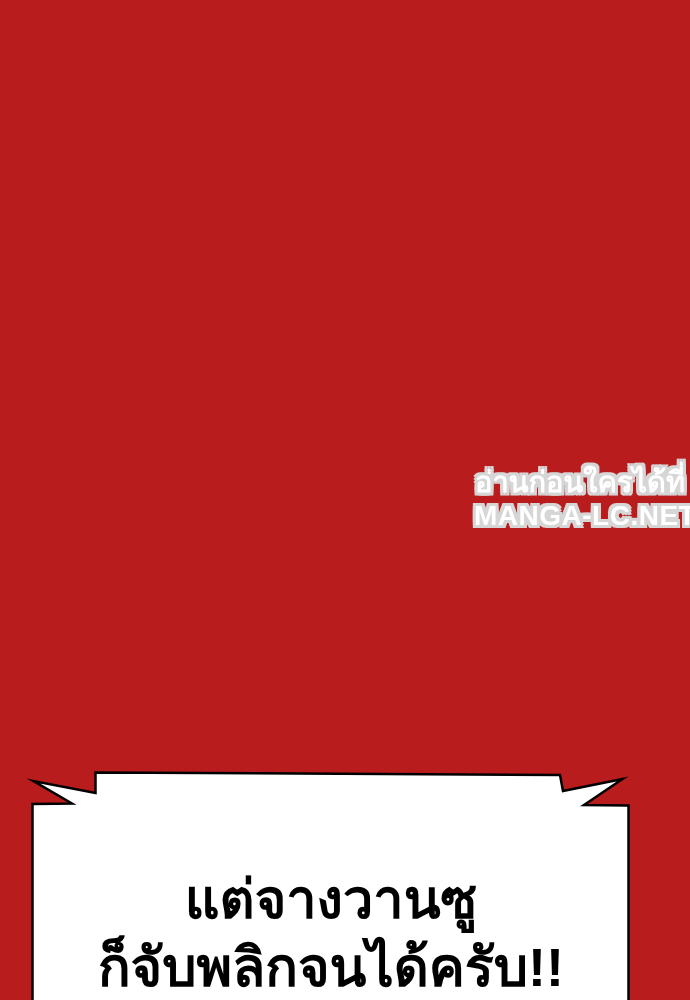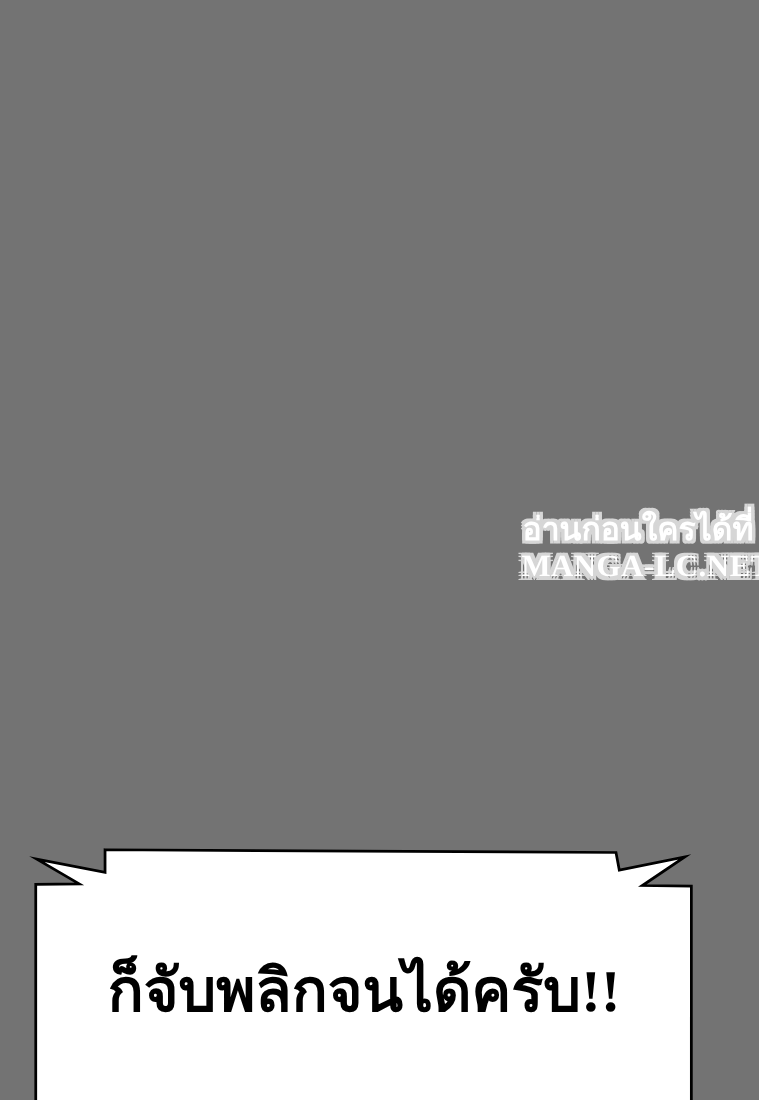--- a/index.html
+++ b/index.html
@@ -4,23 +4,23 @@
 <style>
   html, body {
     margin: 0;
     padding: 0;
     background: #ffffff;
   }
   .page {
     position: relative;
     width: 690px;
     height: 1000px;
-    background: #737373;
+    background: #b91c1c;
     overflow: hidden;
-    font-family: Liberation Serif, serif;
+    font-family: Liberation Sans, sans-serif;
   }
 
   
   .watermark {
     position: absolute;
     top: 463px;
     left: 474px;
     width: 212px;
     text-align: center;
     font-weight: 700;
@@ -88,16 +88,17 @@
   <div class="watermark">
     <div class="wm-line1">อ่านก่อนใครได้ที่</div>
     <div class="wm-line2">MANGA-LC.NET</div>
   </div>
 
   <svg class="bubble-svg" viewBox="0 0 690 235" xmlns="http://www.w3.org/2000/svg" aria-hidden="true">
     <polygon class="bubble-shape" points="95.5,7.5 560,10 563,26 622.5,14 584,40 628.5,40.5 628.5,245 32.5,245 32.5,39 72,38.5 33.5,16 95.5,28"></polygon>
   </svg>
 
   <div class="bubble-text">
+    <div class="bubble-line1">แต่จางวานซู</div>
     <div class="bubble-line2">ก็จับพลิกจนได้ครับ!!</div>
   </div>
 
 </div>
 
 </body></html>

